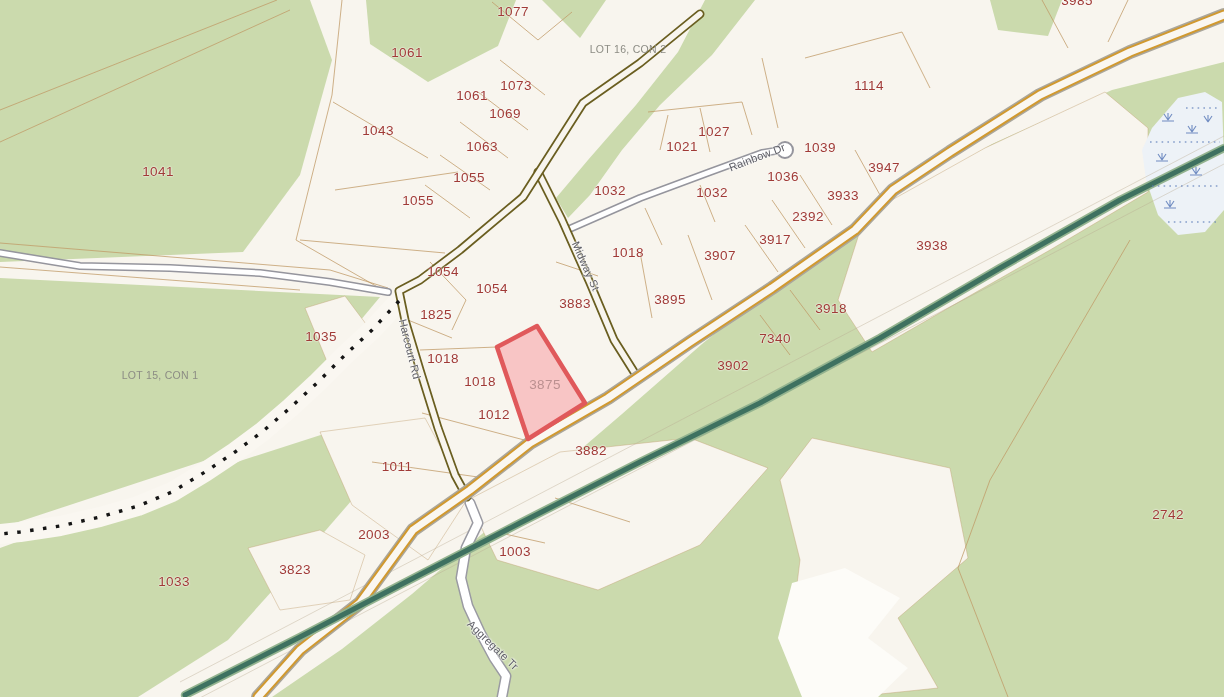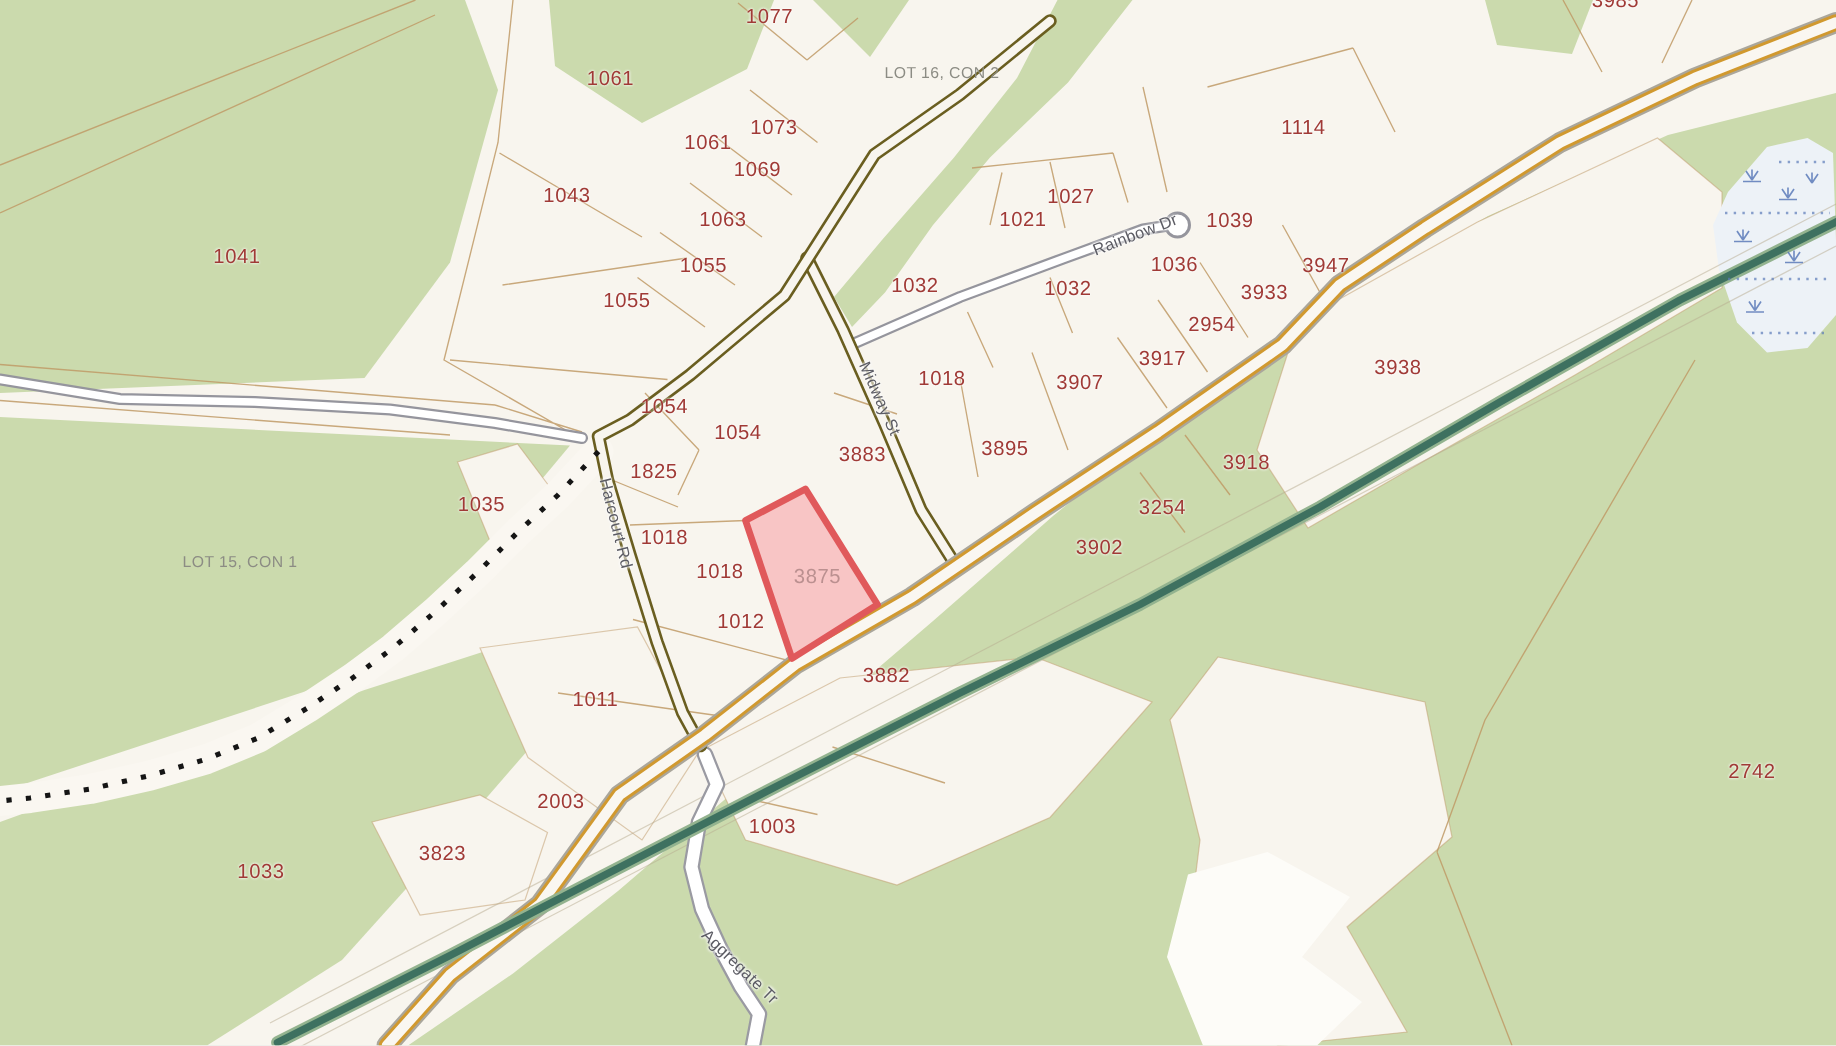--- a/index.html
+++ b/index.html
@@ -180,37 +180,37 @@
       <span class="lbl parcel-lbl" style="left: 482px; top: 146px;">1063</span>
       <span class="lbl parcel-lbl" style="left: 378px; top: 130px;">1043</span>
       <span class="lbl parcel-lbl" style="left: 469px; top: 177px;">1055</span>
       <span class="lbl parcel-lbl" style="left: 418px; top: 200px;">1055</span>
       <span class="lbl parcel-lbl" style="left: 158px; top: 171px;">1041</span>
       <span class="lbl parcel-lbl" style="left: 869px; top: 85px;">1114</span>
       <span class="lbl parcel-lbl" style="left: 714px; top: 131px;">1027</span>
       <span class="lbl parcel-lbl" style="left: 682px; top: 146px;">1021</span>
       <span class="lbl parcel-lbl" style="left: 820px; top: 147px;">1039</span>
       <span class="lbl parcel-lbl" style="left: 783px; top: 176px;">1036</span>
-      <span class="lbl parcel-lbl" style="left: 884px; top: 177px; text-align: right;">3947</span>
+      <span class="lbl parcel-lbl" style="left: 884px; top: 167px; text-align: right;">3947</span>
       <span class="lbl parcel-lbl" style="left: 610px; top: 190px;">1032</span>
       <span class="lbl parcel-lbl" style="left: 712px; top: 192px;">1032</span>
       <span class="lbl parcel-lbl" style="left: 843px; top: 195px;">3933</span>
-      <span class="lbl parcel-lbl" style="left: 808px; top: 216px;">2954</span>
+      <span class="lbl parcel-lbl" style="left: 808px; top: 216px;">2392</span>
       <span class="lbl parcel-lbl" style="left: 775px; top: 239px;">3917</span>
       <span class="lbl parcel-lbl" style="left: 628px; top: 252px;">1018</span>
       <span class="lbl parcel-lbl" style="left: 720px; top: 255px;">3907</span>
       <span class="lbl parcel-lbl" style="left: 932px; top: 245px;">3938</span>
       <span class="lbl parcel-lbl" style="left: 443px; top: 271px;">1054</span>
       <span class="lbl parcel-lbl" style="left: 492px; top: 288px;">1054</span>
       <span class="lbl parcel-lbl" style="left: 575px; top: 303px;">3883</span>
       <span class="lbl parcel-lbl" style="left: 670px; top: 299px;">3895</span>
       <span class="lbl parcel-lbl" style="left: 436px; top: 314px;">1825</span>
       <span class="lbl parcel-lbl" style="left: 831px; top: 308px;">3918</span>
       <span class="lbl parcel-lbl" style="left: 321px; top: 336px;">1035</span>
-      <span class="lbl parcel-lbl" style="left: 775px; top: 338px;">3254</span>
+      <span class="lbl parcel-lbl" style="left: 775px; top: 338px;">7340</span>
       <span class="lbl parcel-lbl" style="left: 443px; top: 358px;">1018</span>
       <span class="lbl parcel-lbl" style="left: 480px; top: 381px;">1018</span>
       <span class="lbl parcel-lbl muted" style="left: 545px; top: 384px;">3875</span>
       <span class="lbl parcel-lbl" style="left: 733px; top: 365px;">3902</span>
       <span class="lbl parcel-lbl" style="left: 494px; top: 414px;">1012</span>
       <span class="lbl parcel-lbl" style="left: 591px; top: 450px;">3882</span>
       <span class="lbl parcel-lbl" style="left: 397px; top: 466px;">1011</span>
       <span class="lbl parcel-lbl" style="left: 374px; top: 534px;">2003</span>
       <span class="lbl parcel-lbl" style="left: 515px; top: 551px;">1003</span>
       <span class="lbl parcel-lbl" style="left: 295px; top: 569px;">3823</span>

